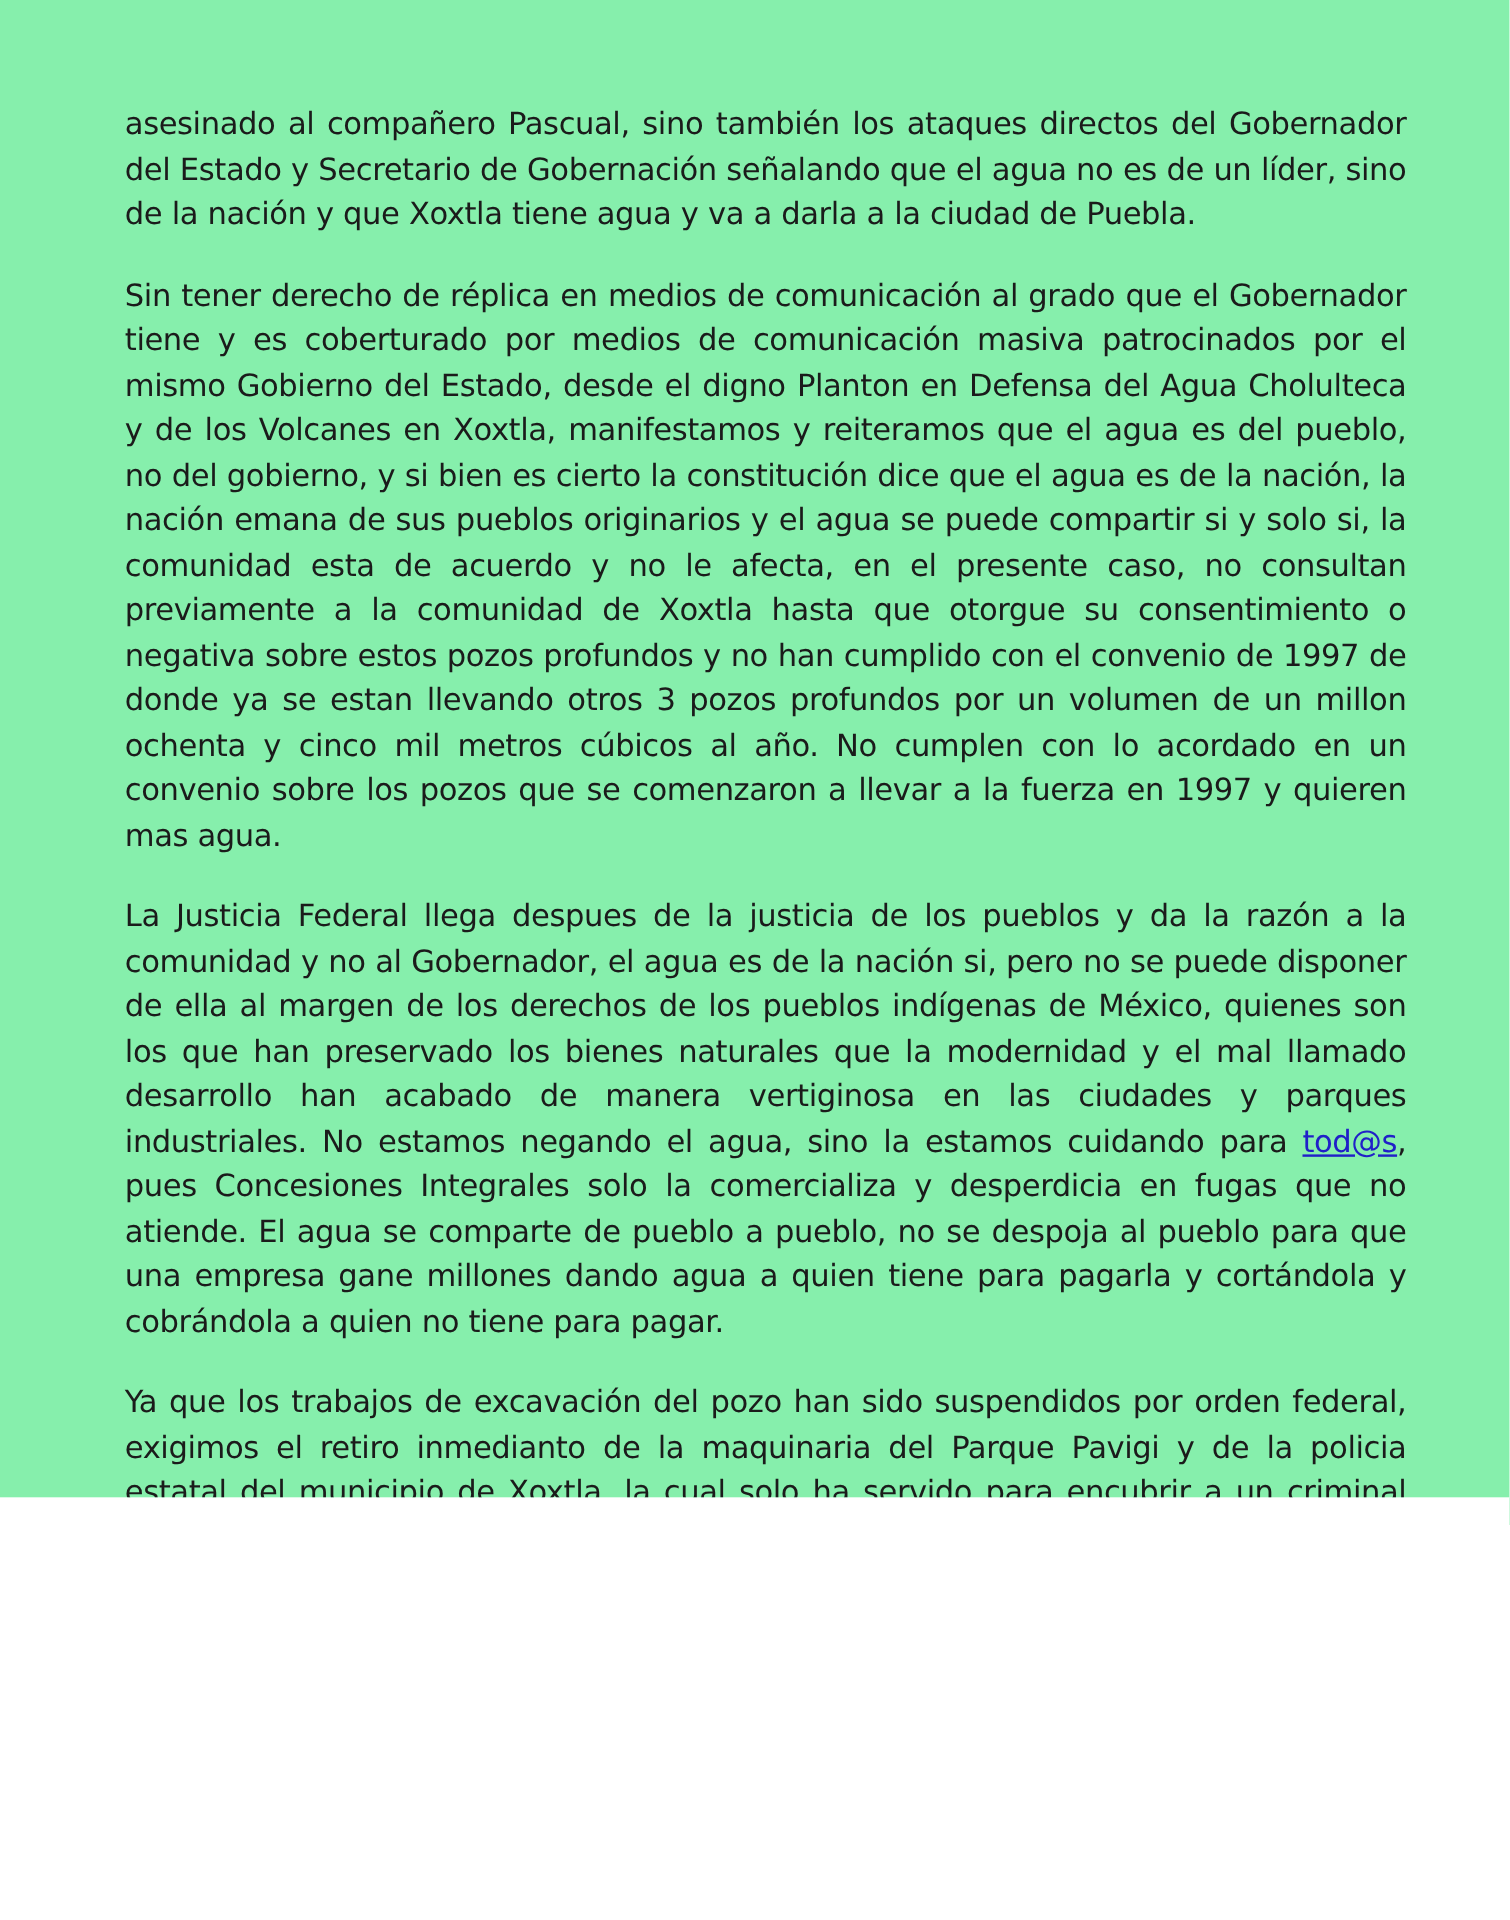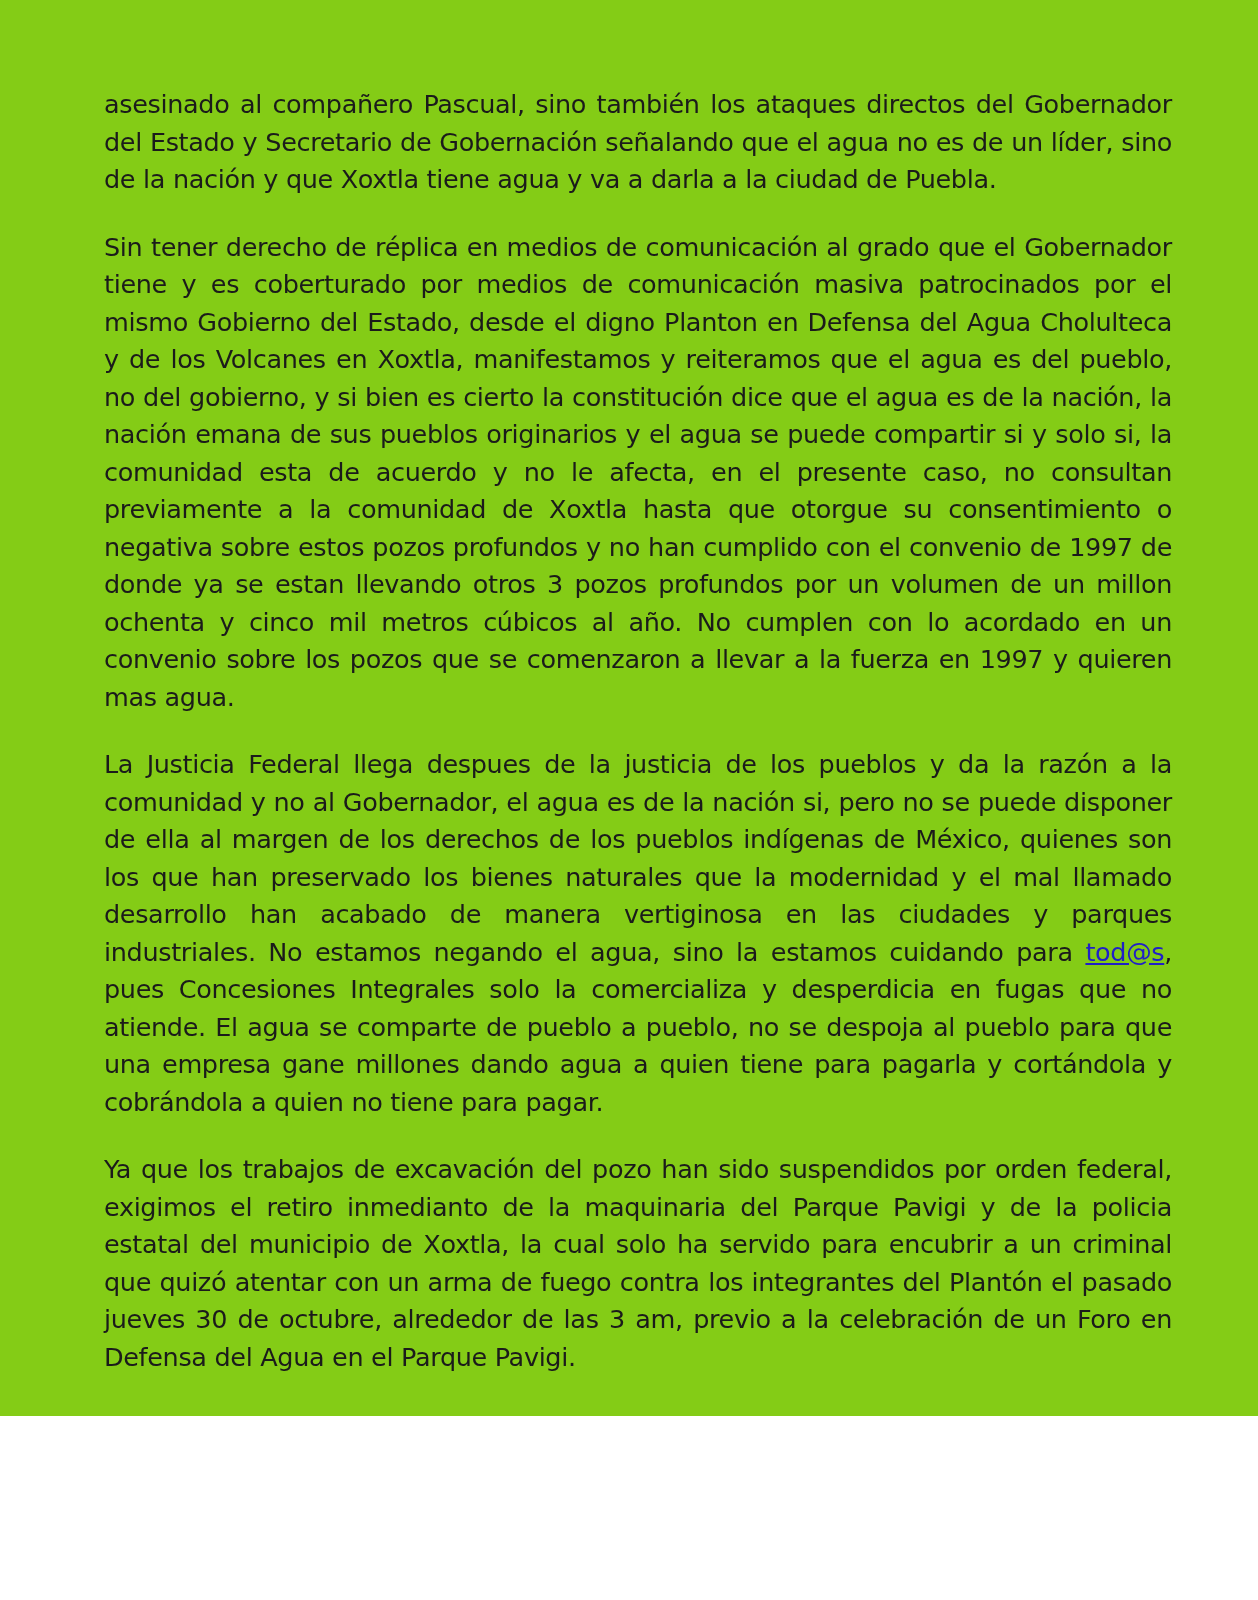--- a/index.html
+++ b/index.html
@@ -4,23 +4,23 @@
 <title>Comunicado</title>
 <style>
   html, body {
     margin: 0;
     padding: 0;
     background: #ffffff;
   }
   .page {
     position: relative;
     width: 1258px;
-    height: 1416px;
+    height: 1248px;
     margin: 0 auto;
-    background: #84cc16;
+    background: #86efac;
     overflow: hidden;
     font-family: "DejaVu Sans", sans-serif;
   }
   .doc-body {
     position: absolute;
     left: 104px;
     top: 86px;
     width: 1068px;
   }
   p.para {

